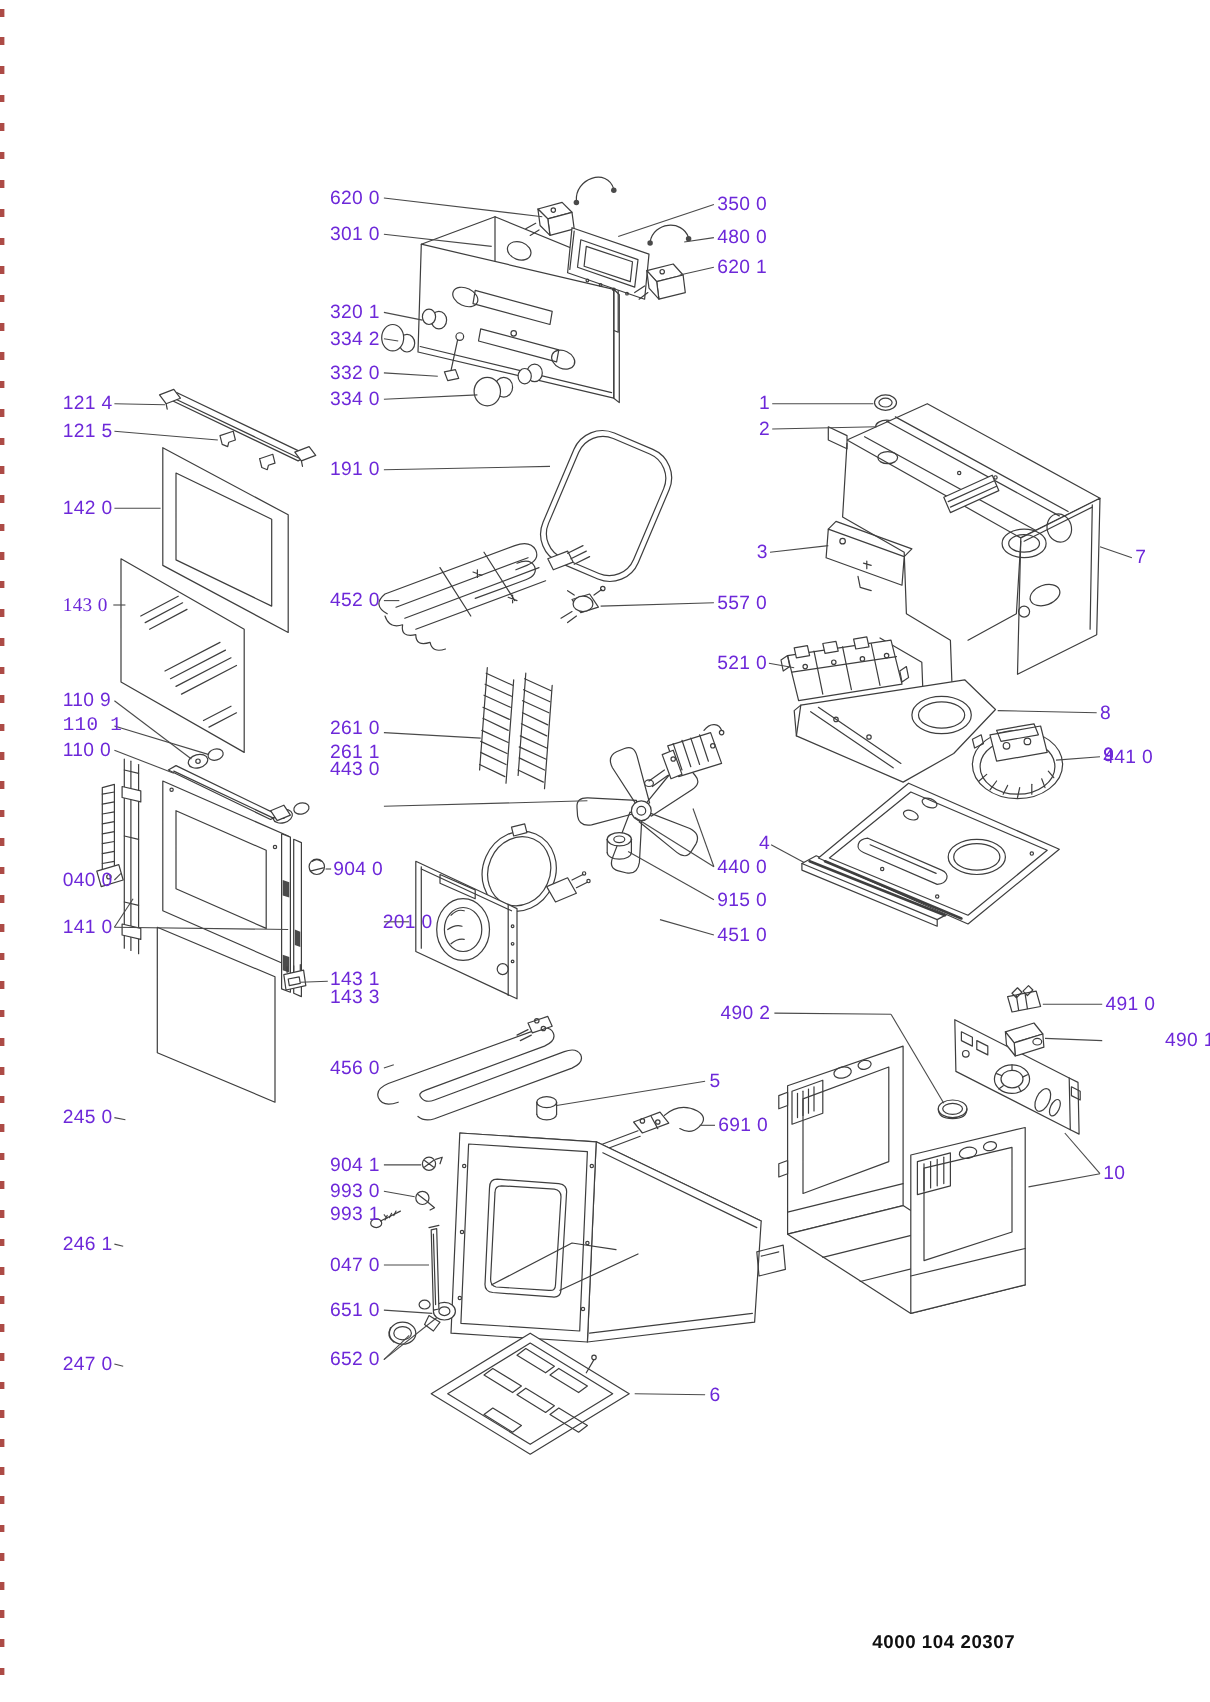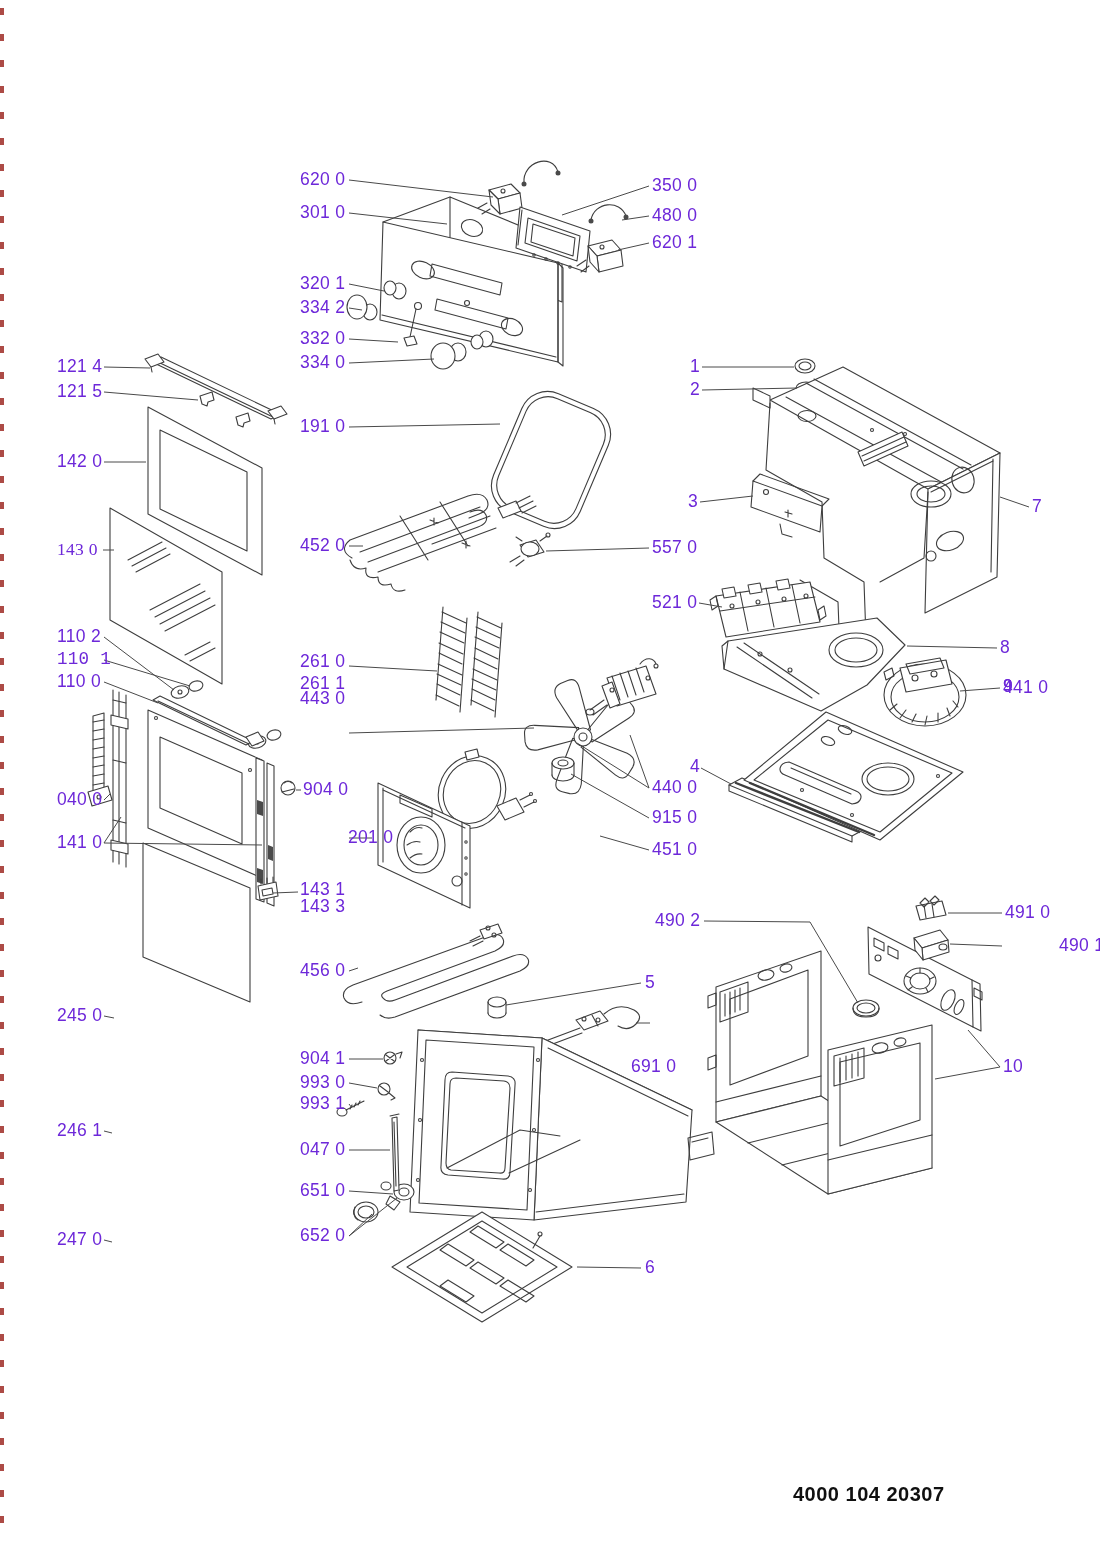--- a/index.html
+++ b/index.html
@@ -10,21 +10,21 @@
     stroke:#3e3e3e;fill:none;stroke-width:1.1;stroke-linejoin:round;stroke-linecap:round;}
   #art .wf{fill:#ffffff;}
   #art .dk{fill:#4a4a4a;stroke:none;}
   #art .thick{stroke-width:2.4;}
   #art use{fill:#ffffff;}
   #leaders{position:absolute;left:0;top:0;pointer-events:none;}
   #leaders line{stroke:#4a4a4a;stroke-width:1;}
   .labels-layer{position:absolute;left:0;top:0;width:100%;height:100%;}
   .part-label{position:absolute;transform:translateY(-50%);font-size:17.5px;color:#6d28d9;
               white-space:nowrap;letter-spacing:.3px;line-height:1;}
-  .footer-code{position:absolute;left:793px;top:1483px;font-size:20px;font-weight:700;
+  .footer-code{position:absolute;left:793px;top:1483px;font-size:17px;font-weight:700;
                color:#101010;letter-spacing:.5px;}
   .scan-artifacts{position:absolute;left:0;top:8px;width:4px;height:1532px;
       background:repeating-linear-gradient(180deg,#9e2b25 0 7px,transparent 7px 26px);
       opacity:.85;}
 </style>
 </head>
 <body>
 
 <div class="stage">
 
@@ -629,21 +629,21 @@
       <span class="part-label" style="left: 300px; top: 427px;">191 0</span>
       <span class="part-label" style="left: 300px; top: 546px;">452 0</span>
       <span class="part-label" style="left: 652px; top: 548px;">557 0</span>
       <span class="part-label" style="left: 652px; top: 603px;">521 0</span>
       <span class="part-label" style="left: 690px; top: 367px;">1</span>
       <span class="part-label" style="left: 690px; top: 390px;">2</span>
       <span class="part-label" style="left: 688px; top: 502px;">3</span>
       <span class="part-label" style="left: 1032px; top: 507px;">7</span>
       <span class="part-label" style="left: 1000px; top: 648px;">8</span>
       <span class="part-label" style="left: 1003px; top: 688px;">441 0</span>
-      <span class="part-label" style="left: 57px; top: 637px;">110 2</span>
+      <span class="part-label" style="left: 57px; top: 637px;">110 9</span>
       <span class="part-label" style="left: 57px; top: 660px; font-family: Liberation Mono, monospace;">110 1</span>
       <span class="part-label" style="left: 57px; top: 682px;">110 0</span>
       <span class="part-label" style="left: 300px; top: 662px;">261 0</span>
       <span class="part-label" style="left: 300px; top: 684px;">261 1</span>
       <span class="part-label" style="left: 300px; top: 699px;">443 0</span>
       <span class="part-label" style="left: 57px; top: 800px;">040 0</span>
       <span class="part-label" style="left: 57px; top: 843px;">141 0</span>
       <span class="part-label" style="left: 303px; top: 790px;">904 0</span>
       <span class="part-label" style="left: 300px; top: 838px; margin-left: 48px;">201 0</span>
       <span class="part-label" style="left: 690px; top: 767px;">4</span>
@@ -653,21 +653,21 @@
       <span class="part-label" style="left: 1003px; top: 687px;">9</span>
       <span class="part-label" style="left: 1003px; top: 687px;">9</span>
       <span class="part-label" style="left: 300px; top: 890px;">143 1</span>
       <span class="part-label" style="left: 300px; top: 907px;">143 3</span>
       <span class="part-label" style="left: 655px; top: 921px;">490 2</span>
       <span class="part-label" style="left: 1005px; top: 913px;">491 0</span>
       <span class="part-label" style="left: 1039px; top: 946px; margin-left: 20px;">490 1</span>
       <span class="part-label" style="left: 300px; top: 971px;">456 0</span>
       <span class="part-label" style="left: 645px; top: 983px;">5</span>
       <span class="part-label" style="left: 57px; top: 1016px;">245 0</span>
-      <span class="part-label" style="left: 631px; top: 1023px; margin-top: 44px;">691 0</span>
+      <span class="part-label" style="left: 653px; top: 1023px;">691 0</span>
       <span class="part-label" style="left: 300px; top: 1059px;">904 1</span>
       <span class="part-label" style="left: 300px; top: 1083px;">993 0</span>
       <span class="part-label" style="left: 300px; top: 1104px;">993 1</span>
       <span class="part-label" style="left: 1003px; top: 1067px;">10</span>
       <span class="part-label" style="left: 57px; top: 1131px;">246 1</span>
       <span class="part-label" style="left: 300px; top: 1150px;">047 0</span>
       <span class="part-label" style="left: 300px; top: 1191px;">651 0</span>
       <span class="part-label" style="left: 300px; top: 1236px;">652 0</span>
       <span class="part-label" style="left: 57px; top: 1240px;">247 0</span>
       <span class="part-label" style="left: 645px; top: 1268px;">6</span>

